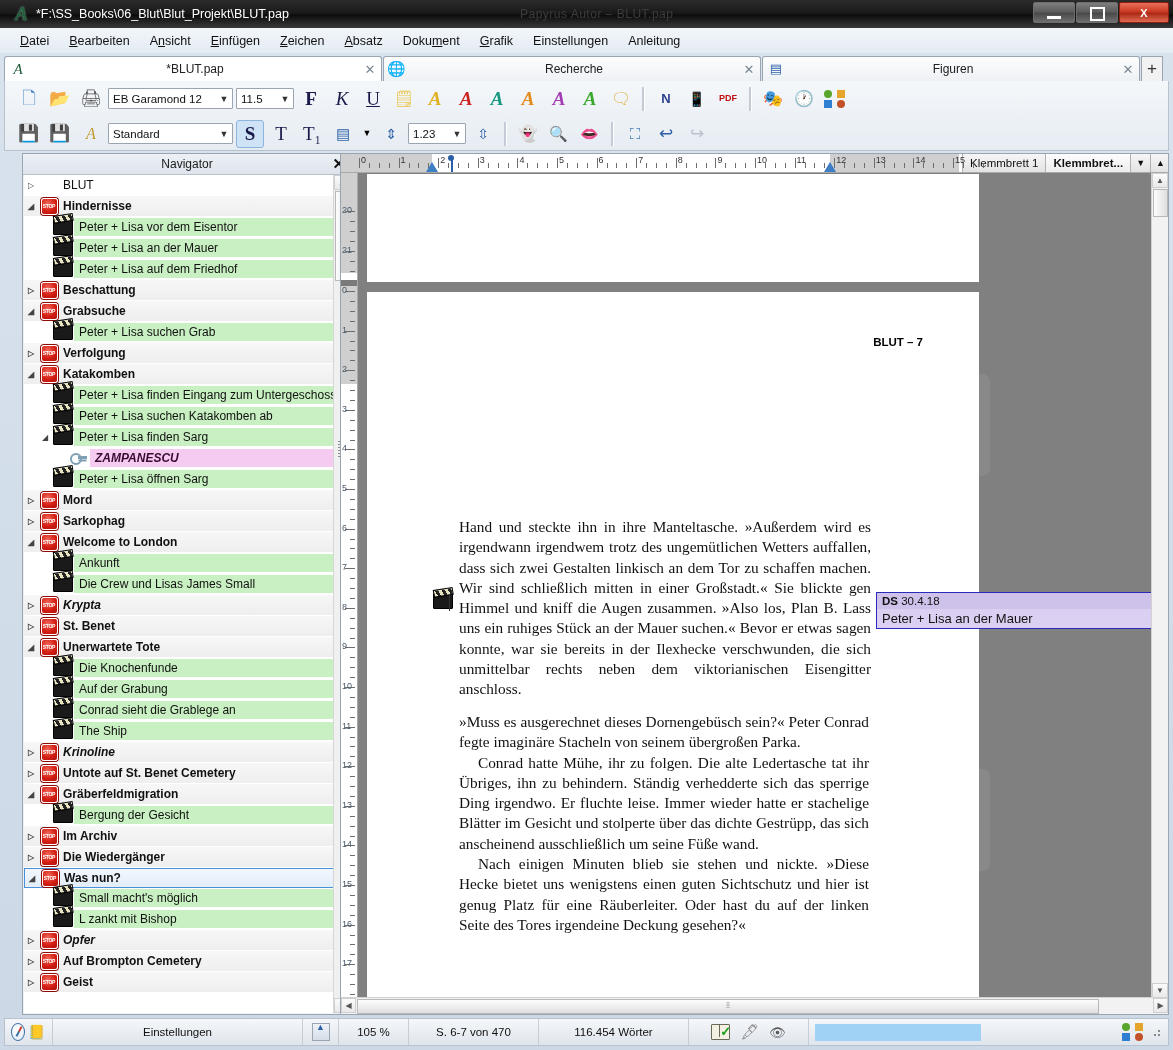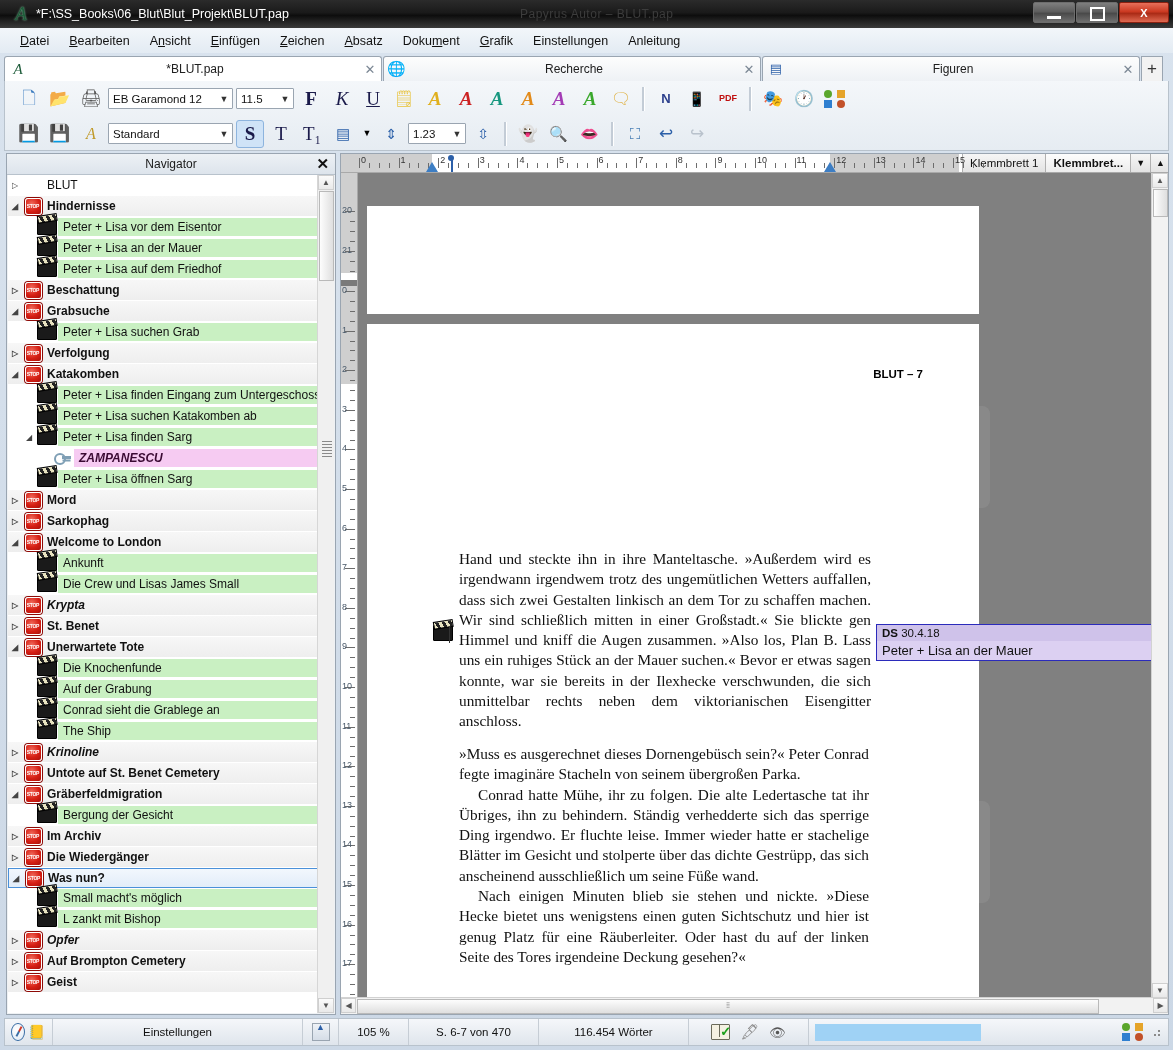--- a/index.html
+++ b/index.html
@@ -124,21 +124,21 @@
   .combo-style { width: 125px; }
   .combo-line { width: 58px; }
   .tlabel { font-family: "Liberation Serif", serif; font-size: 19px; color: #1a1a4a; }
   .tlabel.bold { font-weight: bold; }
   .tlabel.ital { font-style: italic; }
   .tlabel.und { text-decoration: underline; }
   .glyphA { font-family: "Liberation Serif", serif; font-style: italic; font-weight: bold; font-size: 19px; }
 
   
   .navpanel {
-    position: absolute; left: 6px; top: 153px; width: 330px; height: 862px;
+    position: absolute; left: 22px; top: 153px; width: 330px; height: 862px;
     background: #eef1f4; border: 1px solid #9aa5b1; box-sizing: border-box;
   }
   .navheader {
     height: 20px; background: linear-gradient(to bottom,#edf1f5,#dde4ec);
     border-bottom: 1px solid #b8c2cc; position: relative;
     font-size: 12px; color: #1a1a1a; text-align: center; line-height: 20px;
   }
   .navheader .navclose {
     position: absolute; right: 6px; top: 0; font-size: 15px; color: #111; font-weight: bold; line-height: 20px;
   }
@@ -264,21 +264,21 @@
   .vruler {
     position: absolute; left: 0; top: 19px; width: 17px; bottom: 16px;
     background: #fff; border-right: 1px solid #a9a9a9; box-sizing: border-box; overflow: hidden;
   }
   .vruler .vshade { position:absolute; left:0; width:17px; background:#cfcfcf; }
   .vruler .vtick { position: absolute; left: 9px; width: 5px; height: 1px; background: #6d6d6d; }
   .vruler .vtickmaj { left: 4px; width: 10px; }
   .vruler .vnum { position: absolute; left: 1px; font-size: 9px; color: #4a5a6a; }
   .canvas {
     position: absolute; left: 18px; top: 20px; right: 16px; bottom: 16px;
-    background: #808080; overflow: hidden; margin-top: 32px;
+    background: #808080; overflow: hidden;
   }
   .watermark {
     position: absolute; width: 86px; height: 102px; border-radius: 8px;
     background: #8d8d8d; opacity: 0.75;
   }
   .watermark::before {
     content: ''; position: absolute; left: 22px; top: -6px; width: 40px; height: 16px;
     border-radius: 5px; background: #8d8d8d;
   }
   .page {

